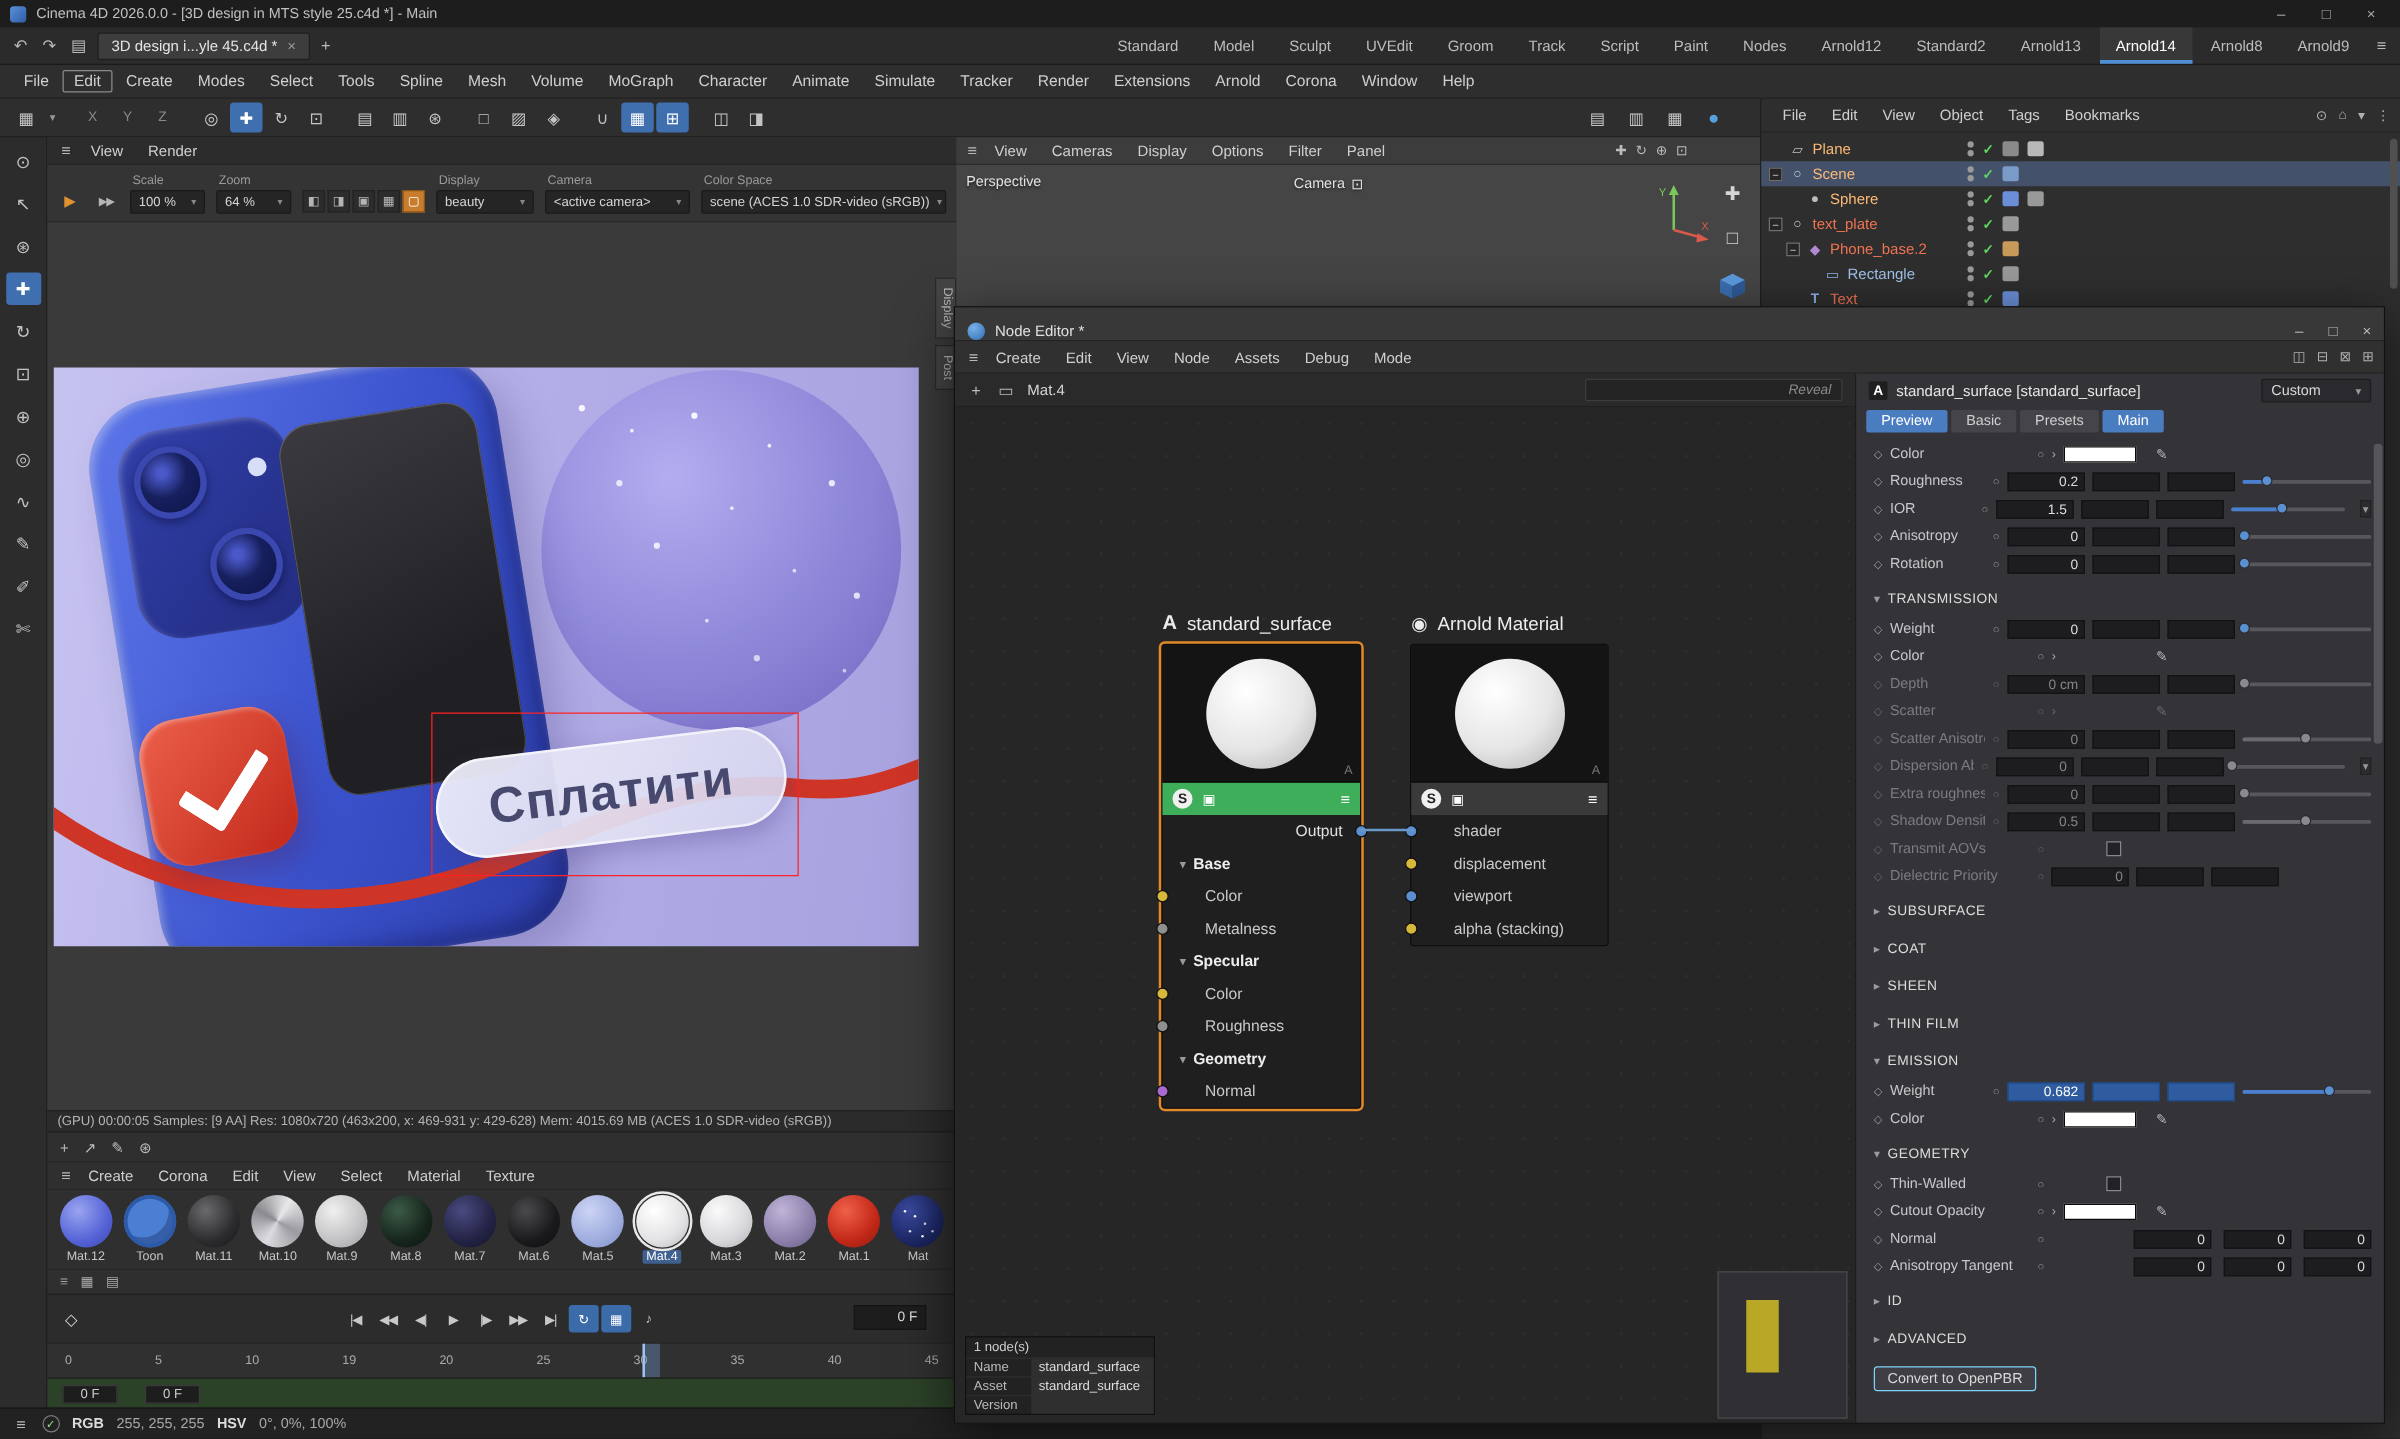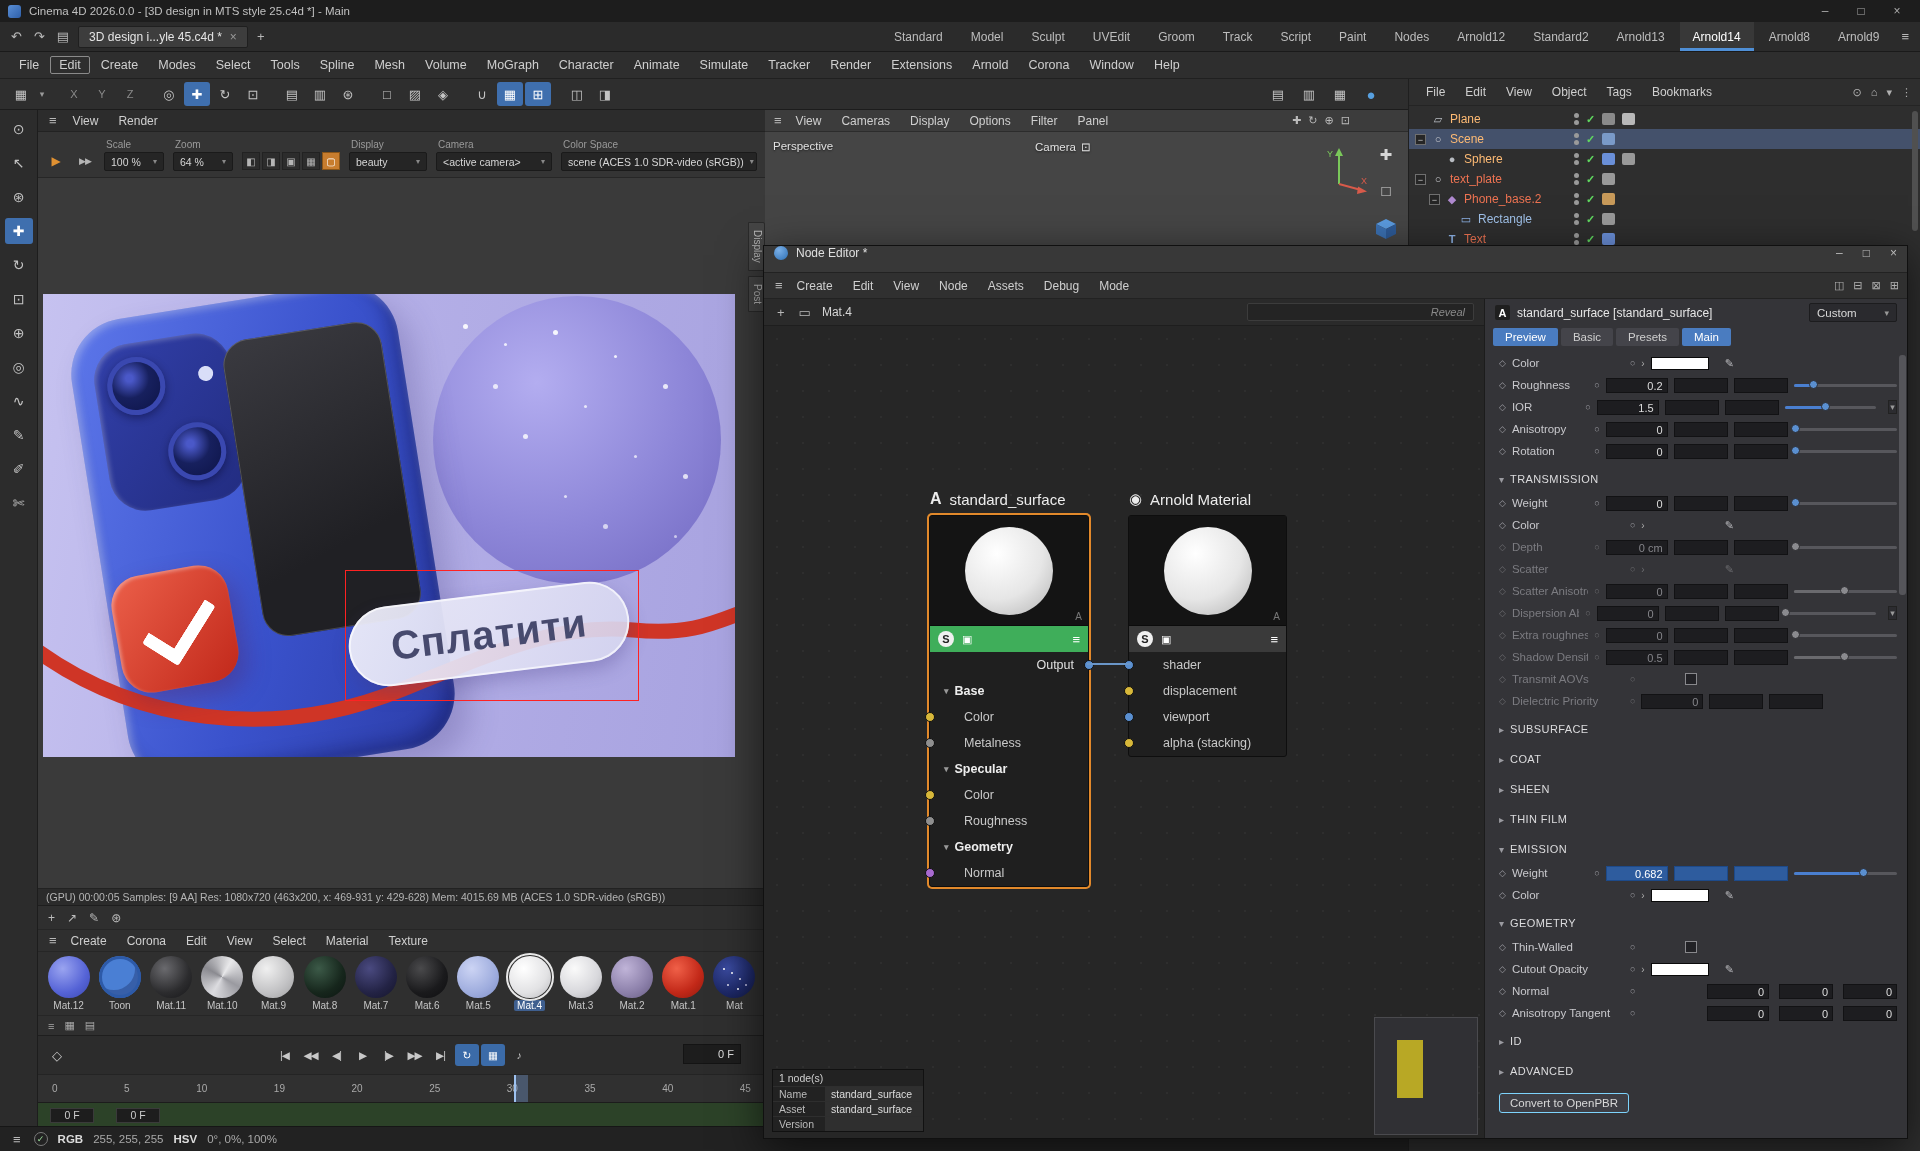--- a/index.html
+++ b/index.html
@@ -135,29 +135,29 @@
 .trow.hot .tlbl{color:#ee7352}
 .trow.spl .tlbl{color:#9fc0e8}
 .trt{position:absolute;left:165px;top:0;height:20px;display:flex;align-items:center;gap:7px}
 .dots{display:flex;flex-direction:column;gap:2px}
 .dots i{width:5px;height:5px;border-radius:50%;background:#9a9a9a}
 .tchk{color:#5fd75f;font-size:11px;font-weight:bold}
 .chip{width:13px;height:12px;border-radius:2px}
 .om-scroll{position:absolute;right:2px;top:32px;width:6px;height:120px;background:#505050;border-radius:3px}
 
 .nodewin{position:absolute;left:763px;top:245px;width:1145px;height:894px;background:#2b2b2b;border:1px solid #101010;box-shadow:0 10px 40px rgba(0,0,0,.6);z-index:10;display:flex;flex-direction:column}
-.ne-title{height:27px;background:#383838;display:flex;align-items:flex-start;gap:8px;padding:0 10px;font-size:12px;color:#e0e0e0;border-bottom:1px solid #222;flex:0 0 27px}
+.ne-title{height:27px;background:#383838;display:flex;align-items:flex-end;gap:8px;padding:0 10px;font-size:12px;color:#e0e0e0;border-bottom:1px solid #222;flex:0 0 27px}
 .ne-ico{width:14px;height:14px;border-radius:50%;background:radial-gradient(circle at 35% 30%,#7ab0e8,#2d6fb4)}
 .ne-ctl{margin-left:auto;display:flex;gap:20px;color:#bbb;font-size:12px}
 .ne-menu{height:26px;background:#303030;display:flex;align-items:center;gap:2px;padding:0 8px;font-size:12px;color:#cdcdcd;border-bottom:1px solid #222;flex:0 0 26px}
 .ne-micons{margin-left:auto;display:flex;gap:9px;color:#b0b0b0;font-size:11px}
 .ne-body{flex:1;display:flex;min-height:0}
 .ne-left{width:722px;display:flex;flex-direction:column;min-width:0}
 .ne-tabs{height:27px;background:#2a2a2a;border-bottom:1px solid #1e1e1e;display:flex;align-items:center;gap:8px;padding:0 10px;font-size:12px;color:#d6d6d6;flex:0 0 27px}
-.ne-reveal{margin-left:auto;width:227px;height:18px;background:#242424;border:1px solid #3c3c3c;border-radius:2px;color:#8a8a8a;font-style:italic;font-size:11px;display:flex;align-items:center;justify-content:flex-end;padding:0 8px}
+.ne-reveal{margin-left:auto;width:206px;height:18px;background:#242424;border:1px solid #3c3c3c;border-radius:2px;color:#8a8a8a;font-style:italic;font-size:11px;display:flex;align-items:center;justify-content:flex-end;padding:0 8px}
 .ne-canvas{flex:1;position:relative;background:#262626;background-image:radial-gradient(#2e2e2e 1px,transparent 1.2px);background-size:26px 26px;overflow:hidden}
 .node{position:absolute;background:#1f1f1f;border:1px solid #0e0e0e;border-radius:3px}
 .node.sel{box-shadow:0 0 0 2px #e2892b}
 .surface-node{left:165px;top:189px;width:160px;height:372px}
 .material-node{left:364px;top:189px;width:159px;height:242px}
 .n-title{position:absolute;left:0;top:-26px;display:flex;align-items:center;gap:8px;font-size:15px;color:#ececec;white-space:nowrap}
 .n-title .na{font-weight:bold;font-size:16px}
 .n-prev{height:110px;background:#141414;position:relative;border-bottom:1px solid #0c0c0c}
 .n-ball{position:absolute;left:50%;top:50%;transform:translate(-50%,-50%);width:88px;height:88px;border-radius:50%;background:radial-gradient(circle at 36% 30%,#ffffff,#e6e6e6 55%,#b2b2b2)}
 .n-amark{position:absolute;right:6px;bottom:3px;font-size:10px;color:#777}

